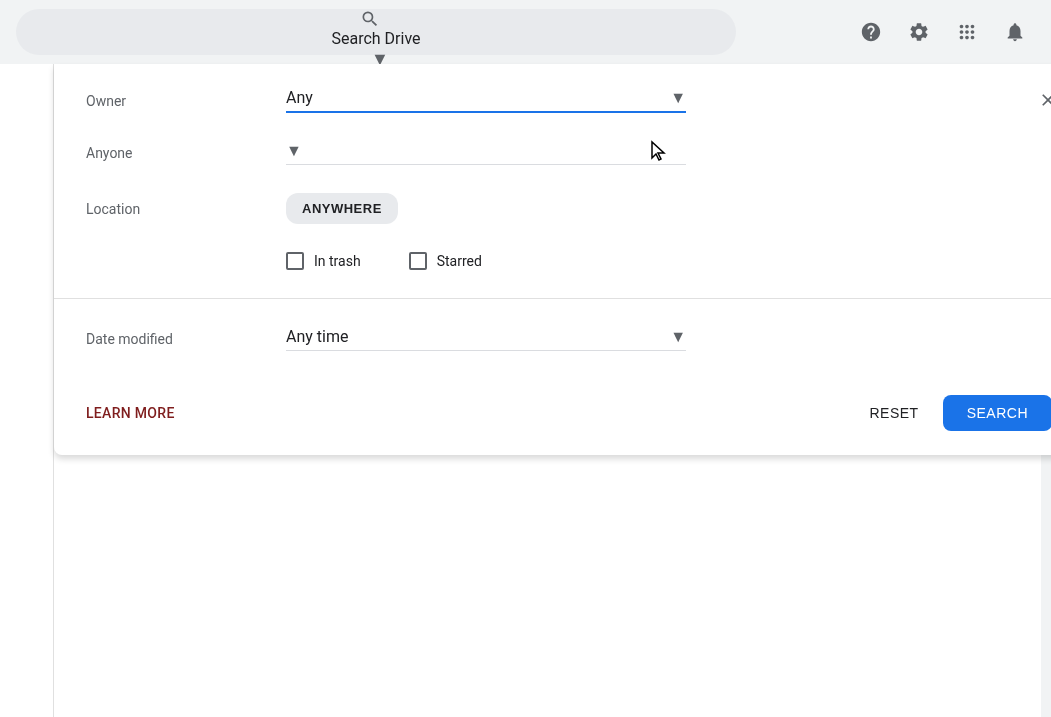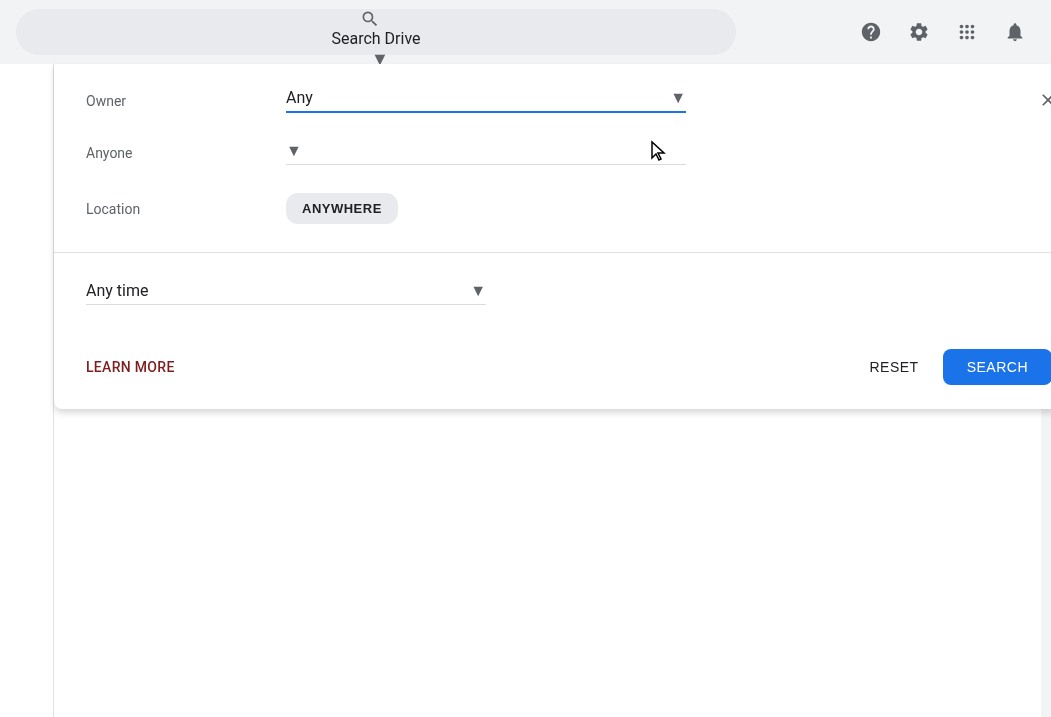--- a/index.html
+++ b/index.html
@@ -370,27 +370,43 @@
         </div>
       </div>
 
       <div class="form-row">
         <div class="form-label">Location</div>
         <div class="form-control-wrap">
           <button class="location-btn">ANYWHERE</button>
         </div>
       </div>
 
+      <div class="form-row">
+        <div class="form-label"></div>
+        <div class="form-control-wrap">
+          <div class="checkbox-group">
+            <label class="checkbox-item">
+              <div class="checkbox-box"></div>
+              <span class="checkbox-label">In trash</span>
+            </label>
+            <label class="checkbox-item">
+              <div class="checkbox-box"></div>
+              <span class="checkbox-label">Starred</span>
+            </label>
+          </div>
+        </div>
+      </div>
 
     </div>
 
     <div class="divider"></div>
 
     <div style="padding: 0 32px;">
       <div class="form-row">
+        <div class="form-label">Date modified</div>
         <div class="form-control-wrap">
           <div class="select-wrapper no-active">
             <span class="select-value">Any time</span>
             <span class="select-arrow">▼</span>
           </div>
         </div>
       </div>
     </div>
 
     <div class="panel-footer">

